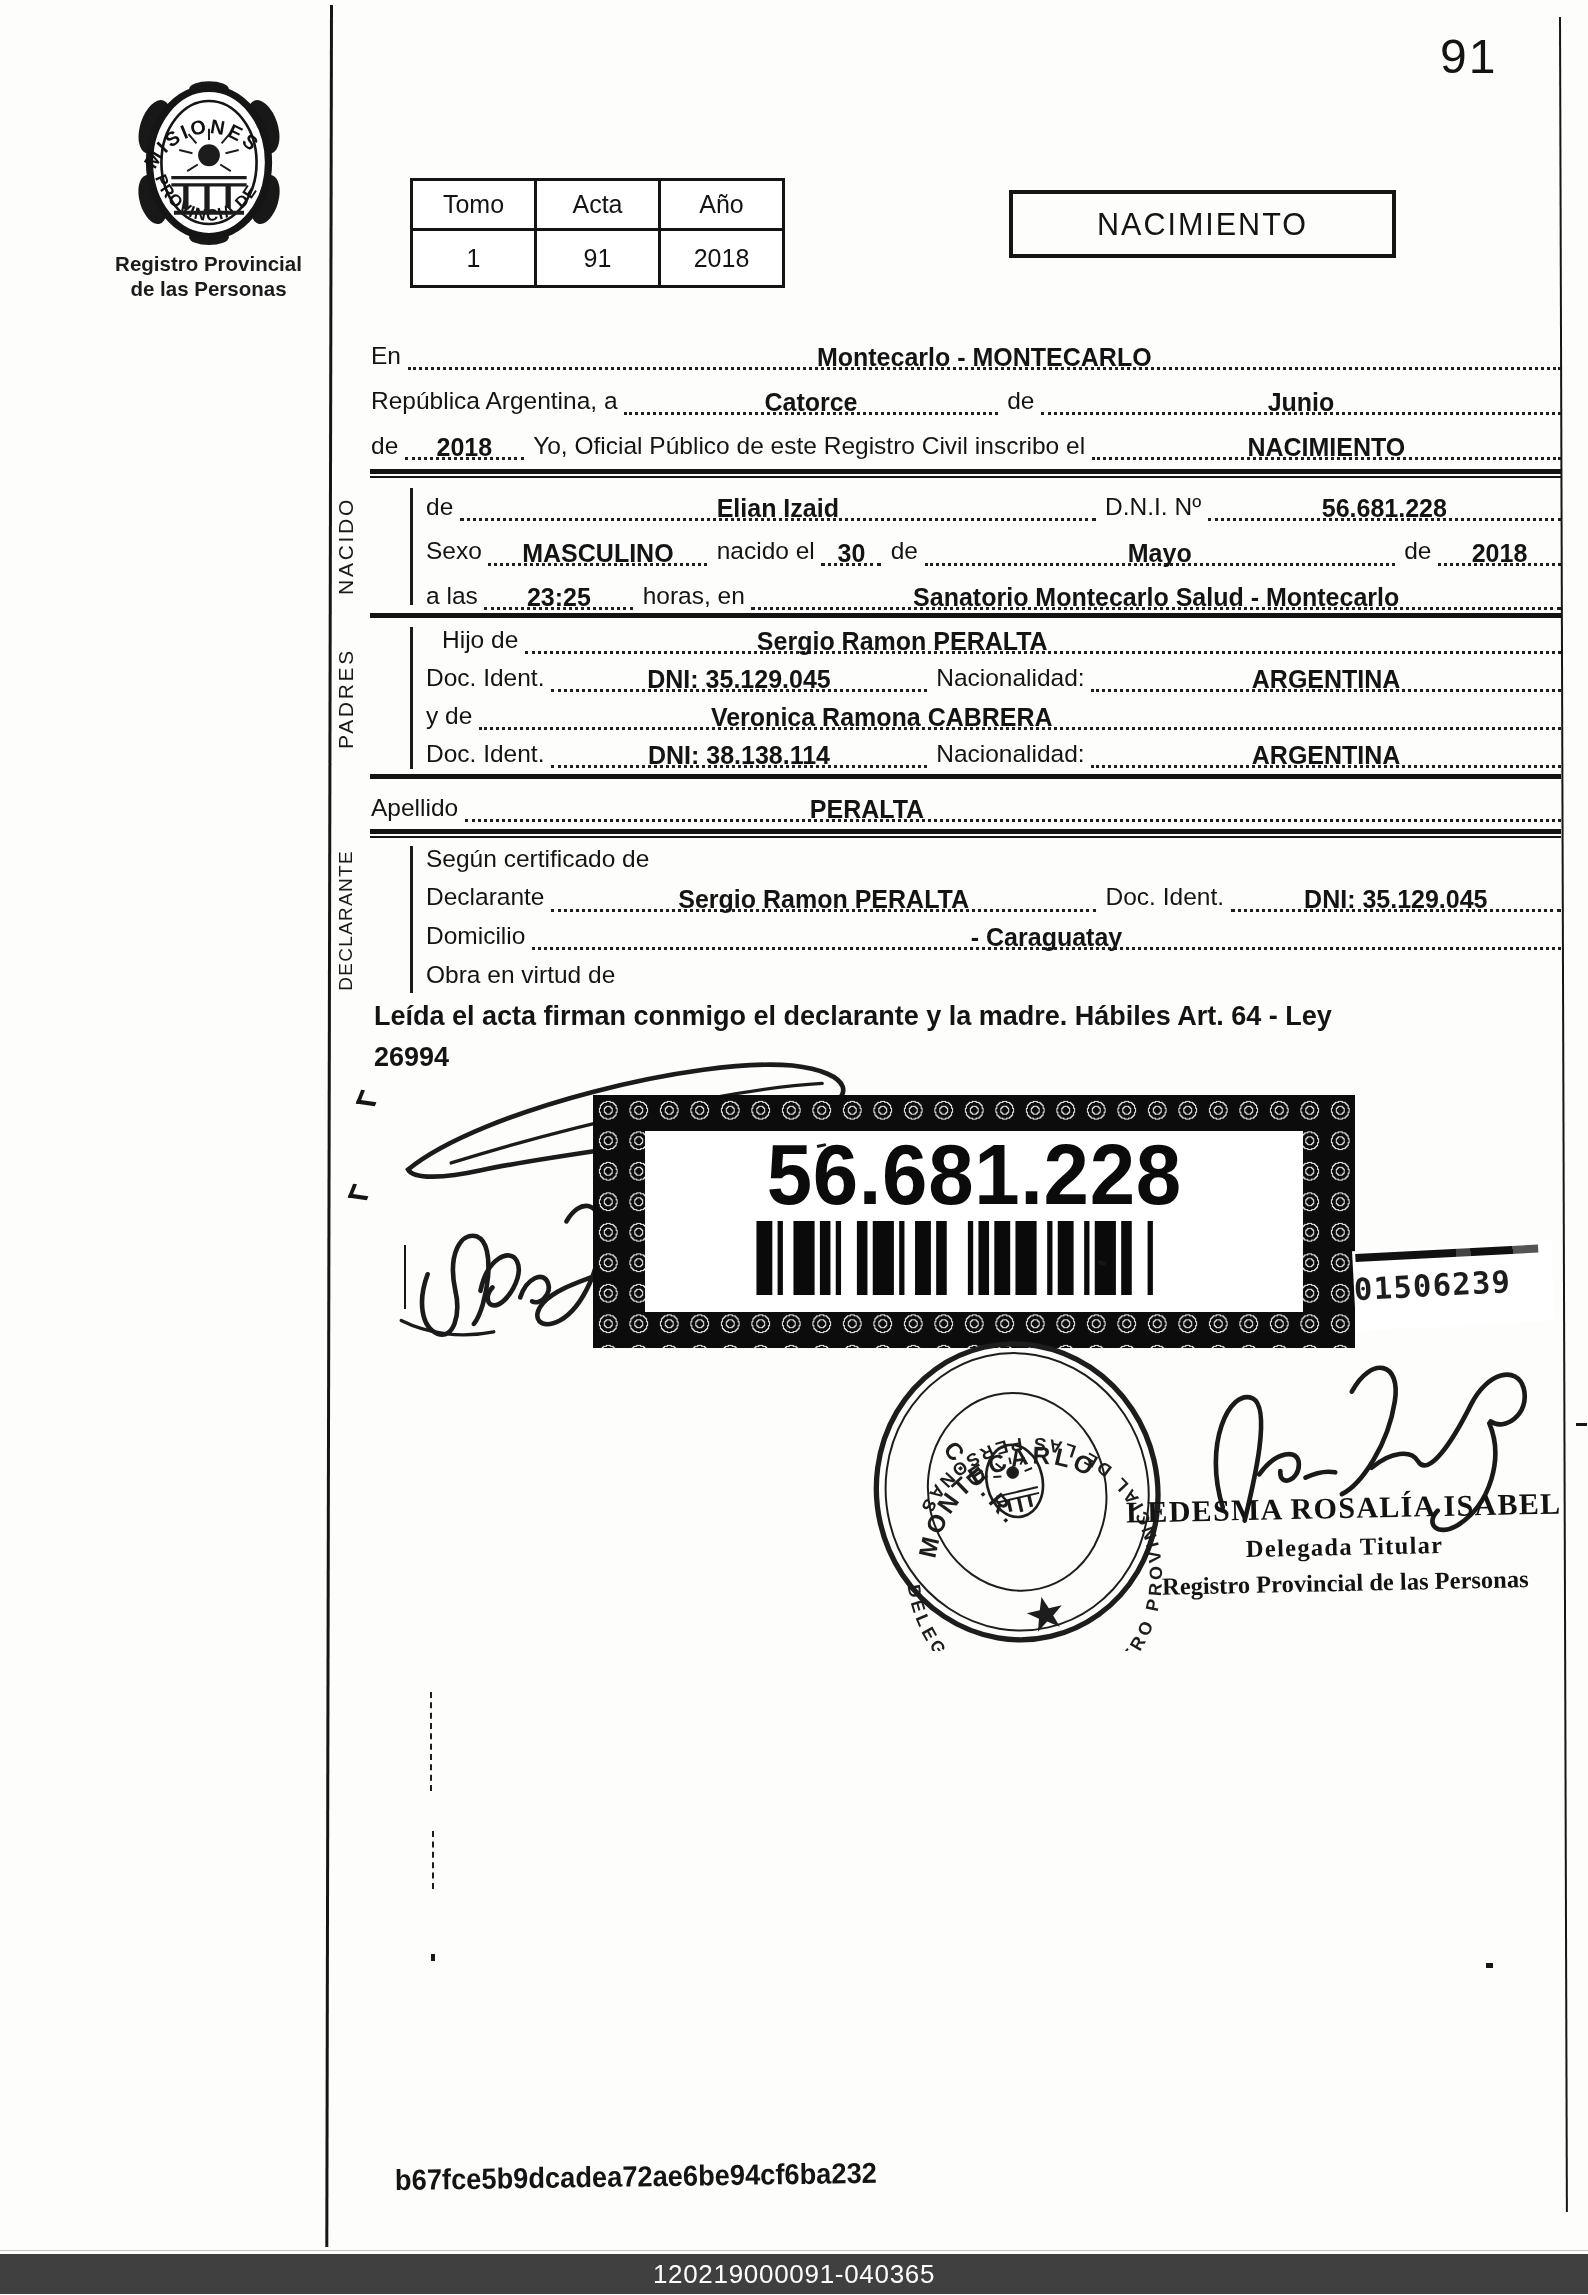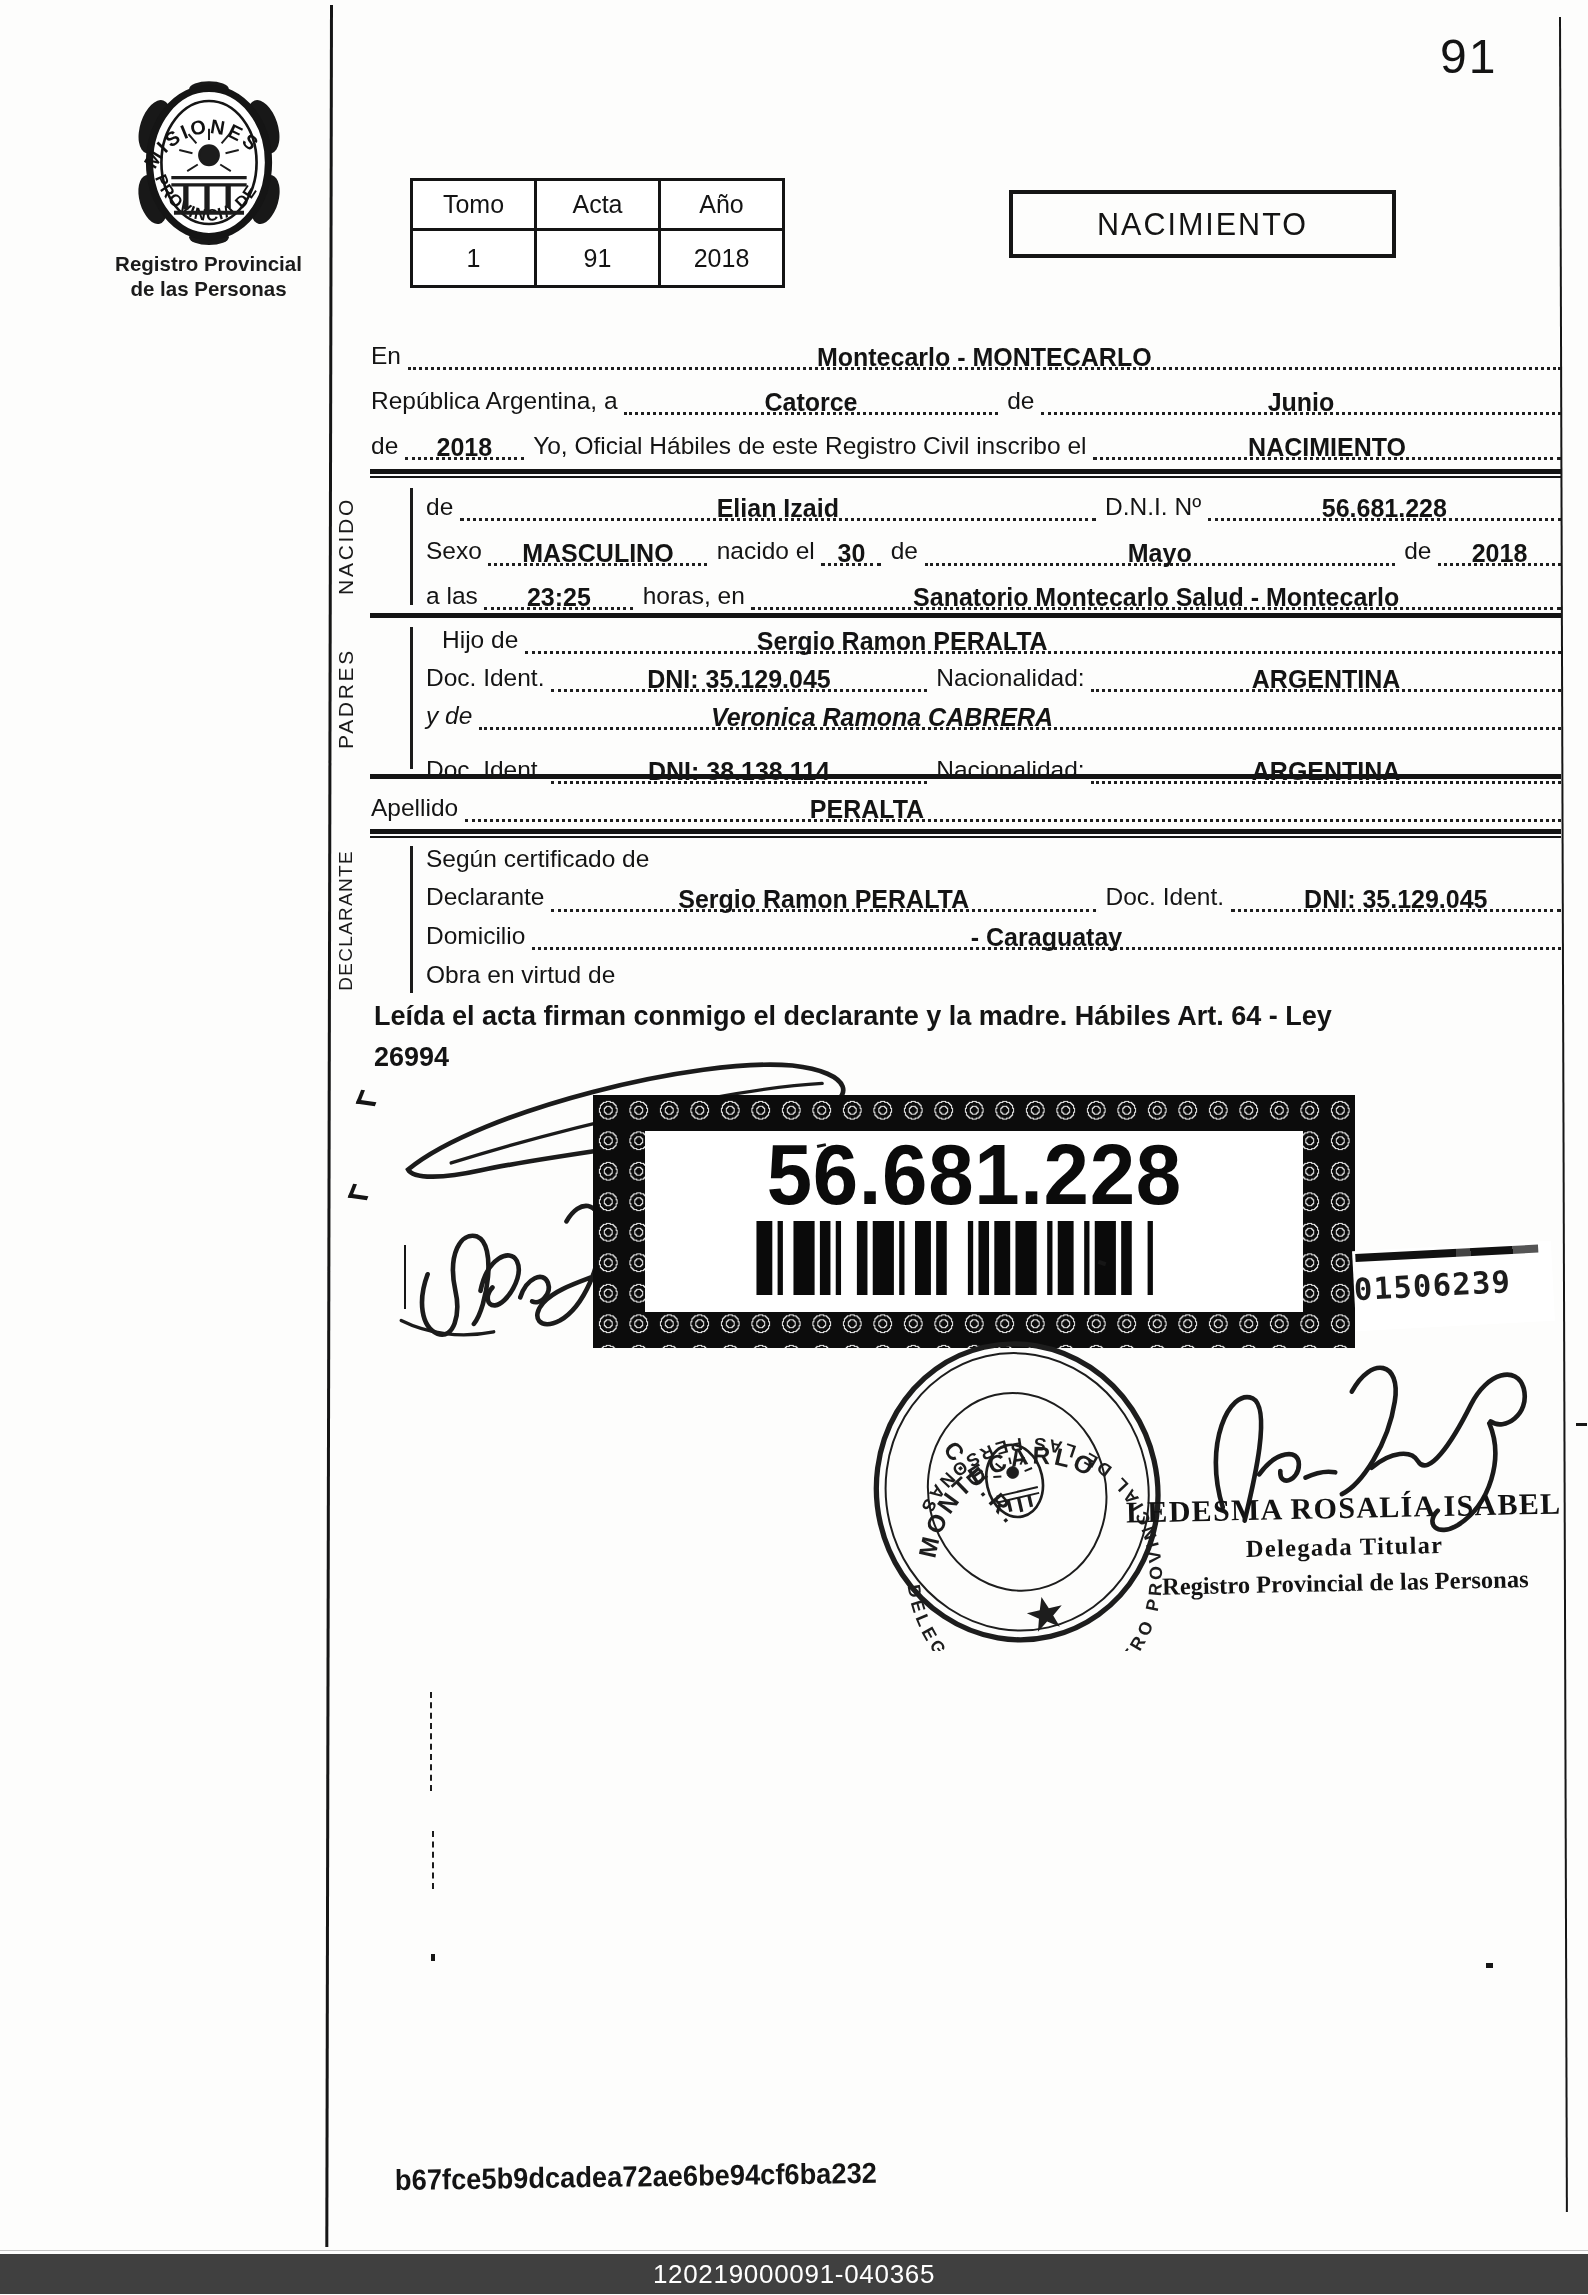--- a/index.html
+++ b/index.html
@@ -158,21 +158,21 @@
       <span class="lbl mid">de</span>
       <div class="fill" style="flex:1.6;">
         <span class="v">Junio</span>
       </div>
     </div>
     <div class="row" style="height:41px;">
       <span class="lbl">de</span>
       <div class="fill" style="width:119px;">
         <span class="v">2018</span>
       </div>
-      <span class="lbl mid">Yo, Oficial Hábiles de este Registro Civil inscribo el</span>
+      <span class="lbl mid">Yo, Oficial Público de este Registro Civil inscribo el</span>
       <div class="fill grow">
         <span class="v">NACIMIENTO</span>
       </div>
     </div>
   </div>
   <div class="sep double" style="top:469px;"></div>
 
   <div class="vlabel" style="top:483px;height:126px;">
     <span>NACIDO</span>
   </div>
@@ -233,21 +233,21 @@
     <div class="row" style="height:34px;margin-bottom:4px;">
       <span class="lbl">Doc. Ident.</span>
       <div class="fill" style="flex:1;">
         <span class="v">DNI: 35.129.045</span>
       </div>
       <span class="lbl mid">Nacionalidad:</span>
       <div class="fill" style="flex:1.25;">
         <span class="v">ARGENTINA</span>
       </div>
     </div>
-    <div class="row" style="height:34px;margin-bottom:20px;font-style:italic;">
+    <div class="row" style="height:34px;margin-bottom:4px;">
       <span class="lbl">y de</span>
       <div class="fill grow" style="justify-content:flex-start;padding-left:232px;">
         <span class="v">Veronica Ramona CABRERA</span>
       </div>
     </div>
     <div class="row" style="height:34px;">
       <span class="lbl">Doc. Ident.</span>
       <div class="fill" style="flex:1;">
         <span class="v">DNI: 38.138.114</span>
       </div>

